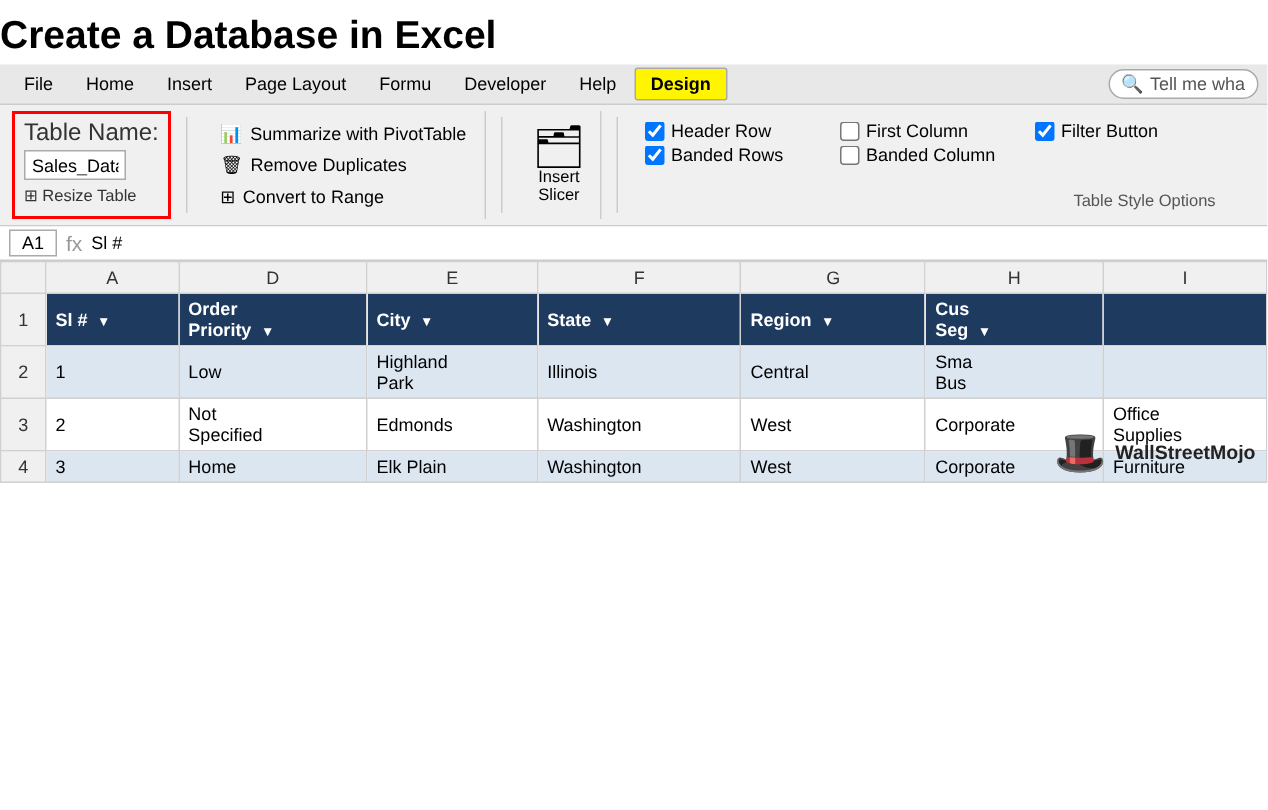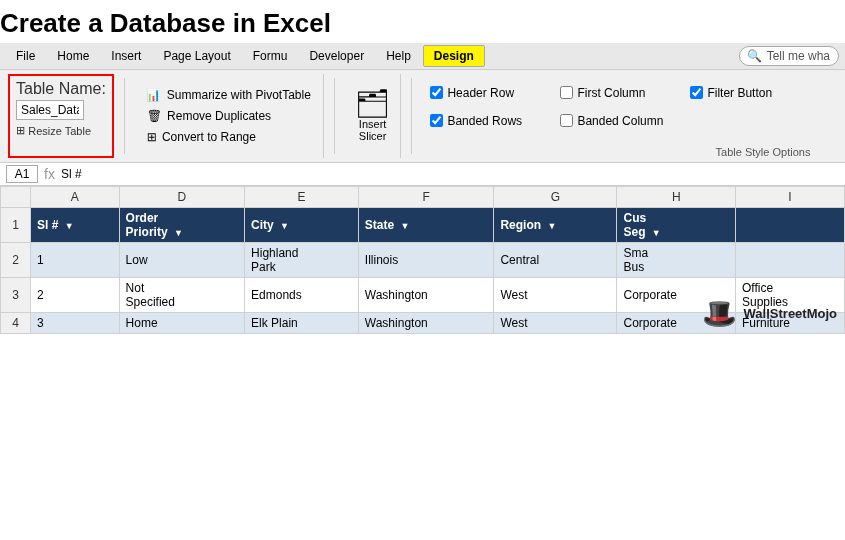--- a/index.html
+++ b/index.html
@@ -146,26 +146,25 @@
       justify-content: center;
     }
 
     .style-option-row {
       display: flex;
       gap: 10px;
     }
 
     .checkbox-option {
       display: flex;
-      align-items: flex-start;
+      align-items: flex-end;
       gap: 4px;
       font-size: 12px;
       min-width: 120px;
       cursor: pointer;
-      margin-top: 12px;
     }
 
     .checkbox-option input[type="checkbox"] {
       cursor: pointer;
     }
 
     .style-options-title {
       font-size: 11px;
       color: #555;
       text-align: right;

